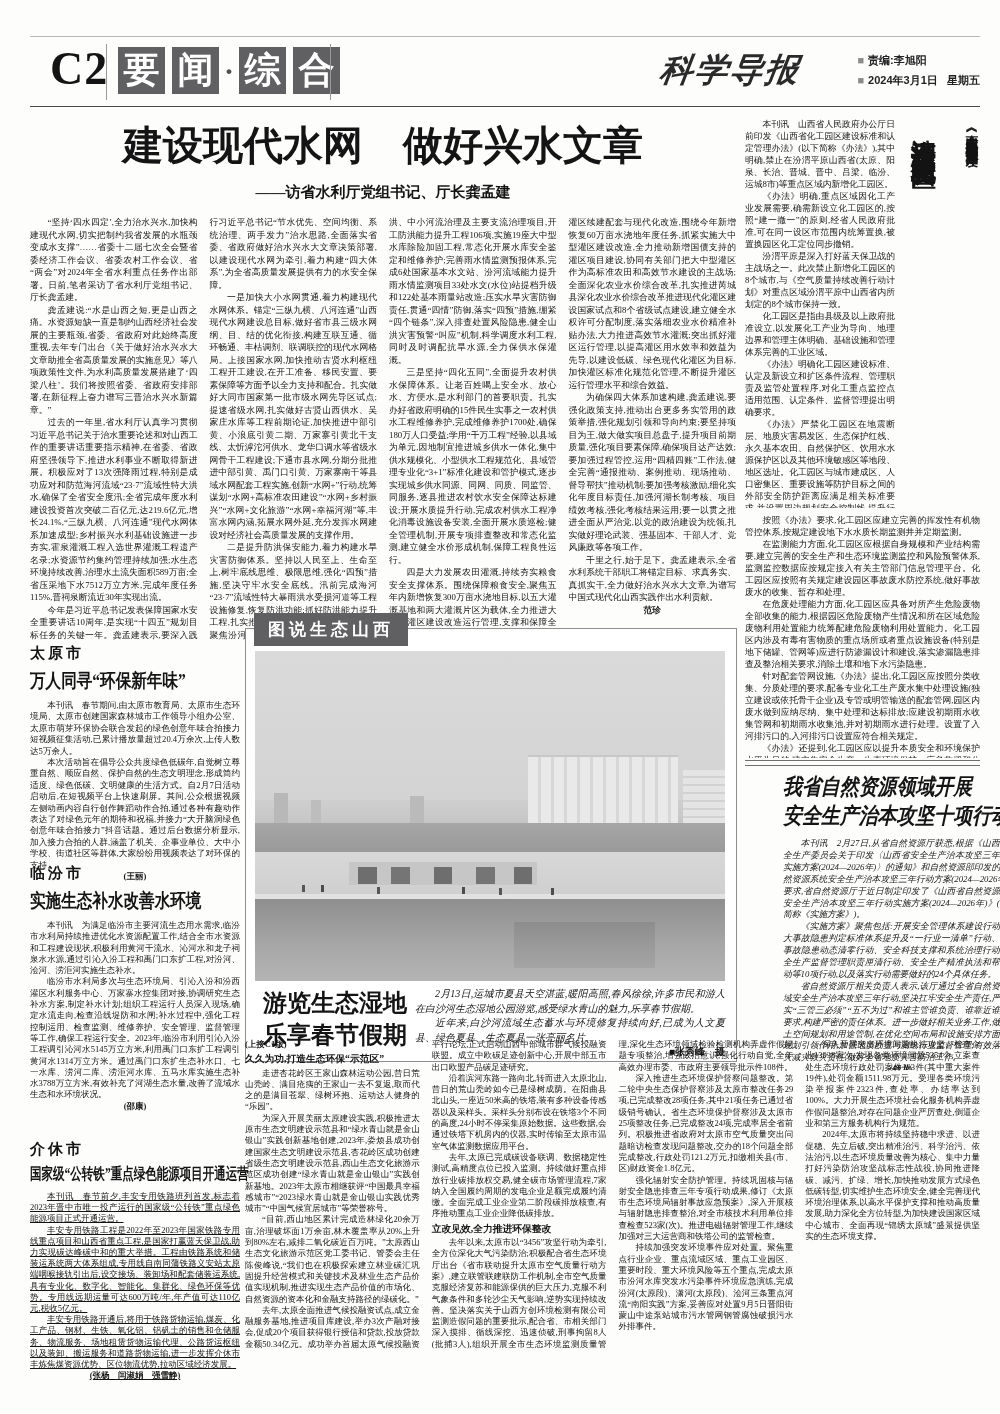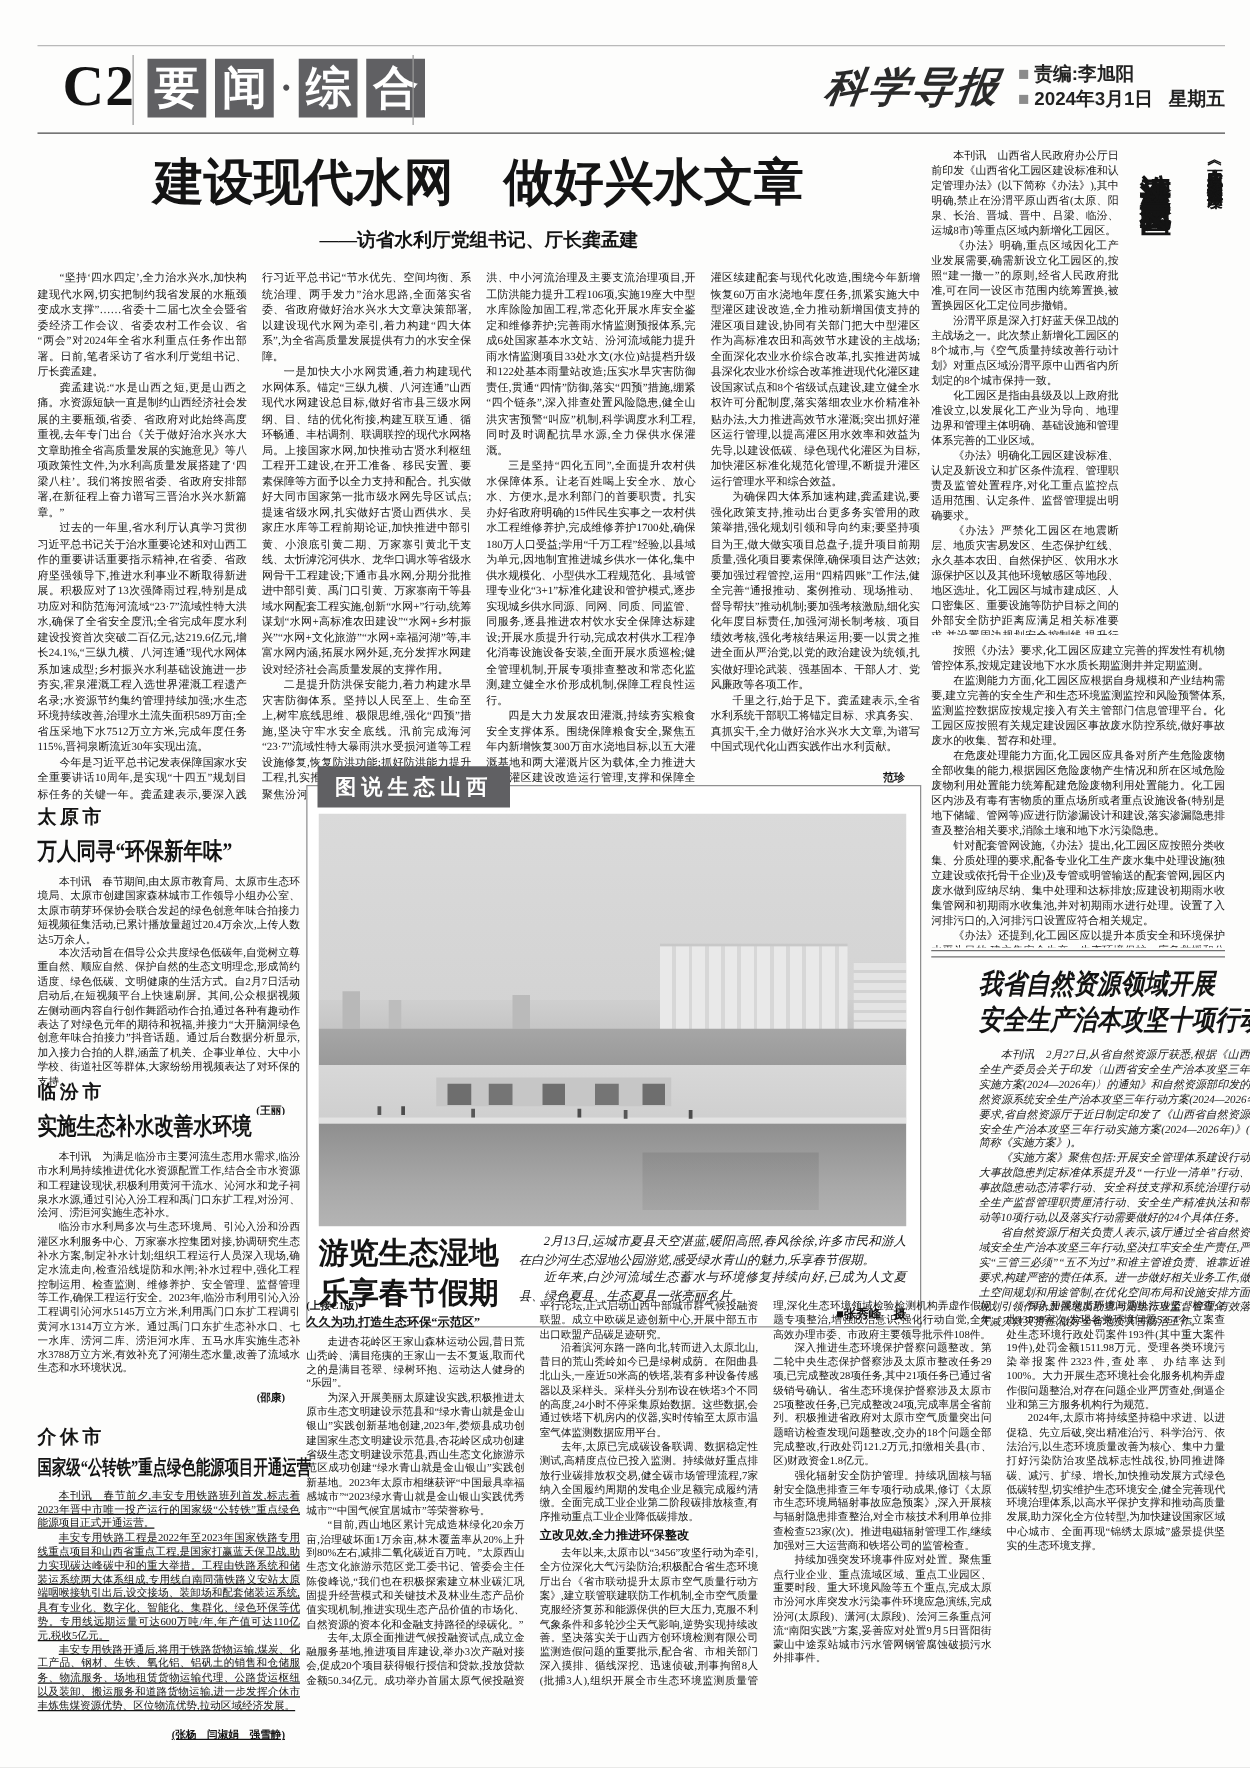--- a/index.html
+++ b/index.html
@@ -10,26 +10,26 @@
   
   .hdr{position:absolute;left:30px;top:42px;right:20px;height:60px;}
   .pageno{position:absolute;left:20px;top:0px;font-size:46px;font-weight:bold;letter-spacing:1px;}
   .vbar{position:absolute;top:2px;width:1px;height:56px;background:#9a9a9a;}
   .secblocks{position:absolute;left:88px;top:5px;display:flex;align-items:center;gap:7px;}
   .blk{width:47px;height:47px;background:#606063;color:#fff;display:flex;align-items:center;justify-content:center;
        font-size:36px;font-weight:bold;font-family:"Liberation Sans",sans-serif;}
   .secdot{font-size:30px;font-weight:bold;color:#4f4f52;margin:0 -2px;}
   .masthead{position:absolute;right:180px;top:6px;font-size:33px;font-weight:bold;font-style:italic;
             font-family:"DejaVu Serif",serif;transform:skewX(-8deg);letter-spacing:2px;color:#2a2a2a;}
-  .hdrinfo{position:absolute;right:0;top:8px;font-family:"Liberation Sans",sans-serif;font-size:15px;line-height:20px;
+  .hdrinfo{position:absolute;right:0;top:8px;font-family:"Liberation Sans",sans-serif;font-size:11px;line-height:20px;
            font-weight:bold;color:#222;}
   .hdrinfo .sq{color:#8b8b8b;margin-right:4px;}
   
   .para{margin:0;text-indent:2em;text-align:justify;}
-  .author-line{margin:12px;text-align:right;font-weight:bold;}
+  .author-line{margin:0;text-align:center;font-weight:bold;}
   .subhead{font-weight:bold;margin:3px 0 3px 0;font-size:1.15em;}
   
   .main-art{position:absolute;left:30px;top:118px;width:706px;}
   .main-hl{text-align:center;font-size:40px;font-weight:bold;letter-spacing:0px;white-space:nowrap;}
   .main-sub{text-align:center;font-size:15px;margin-top:10px;font-weight:bold;}
   .main-body{margin-top:14px;height:428px;overflow:hidden;column-count:4;column-gap:12px;column-fill:auto;
              font-size:8.8px;line-height:12.5px;}
   
   .chem{position:absolute;left:745px;top:112px;width:235px;height:648px;}
   .chem-top{position:absolute;left:0;top:6px;width:150px;height:390px;overflow:hidden;font-size:8.8px;line-height:12px;}
@@ -49,21 +49,21 @@
   .city-hl{font-size:19px;font-weight:bold;margin-top:5px;white-space:nowrap;transform:scaleX(0.82);transform-origin:left;}
   .city-body{margin-top:6px;overflow:hidden;font-size:8.6px;line-height:11.4px;}
   
   .photo-box{position:absolute;left:245px;top:628px;width:490px;height:432px;border:1px solid #8f8f8f;background:#fff;}
   .photo-label{position:absolute;left:8px;top:-16px;background:#606063;color:#fff;font-size:17px;font-weight:bold;
                letter-spacing:4px;padding:5px 14px;font-family:Liberation Sans, sans-serif;}
   .photo{position:absolute;left:9px;top:22px;width:470px;height:330px;overflow:hidden;
          background:linear-gradient(#dadada 0%,#d2d2d2 55%,#cccccc 100%);}
   .ph-el{position:absolute;}
   .caption{position:absolute;left:9px;top:358px;width:470px;height:66px;display:flex;}
-  .cap-title{width:160px;font-size:24px;font-weight:bold;line-height:32px;white-space:nowrap;}
+  .cap-title{width:160px;text-align:center;font-size:24px;font-weight:bold;line-height:32px;white-space:nowrap;}
   .cap-text{flex:1;font-size:10px;line-height:14.5px;font-style:italic;}
   .cap-text .para{text-indent:2em;}
   .cap-credit{text-align:right;font-weight:bold;font-style:normal;margin:0;}
   
   .cont{position:absolute;left:245px;top:1039px;width:735px;height:314px;overflow:hidden;
         column-count:4;column-gap:12px;column-fill:auto;font-size:8.5px;line-height:11.3px;}
   .cont-lead{font-weight:bold;margin:0 0 2px 0;}
 </style>
 </head>
 <body>

